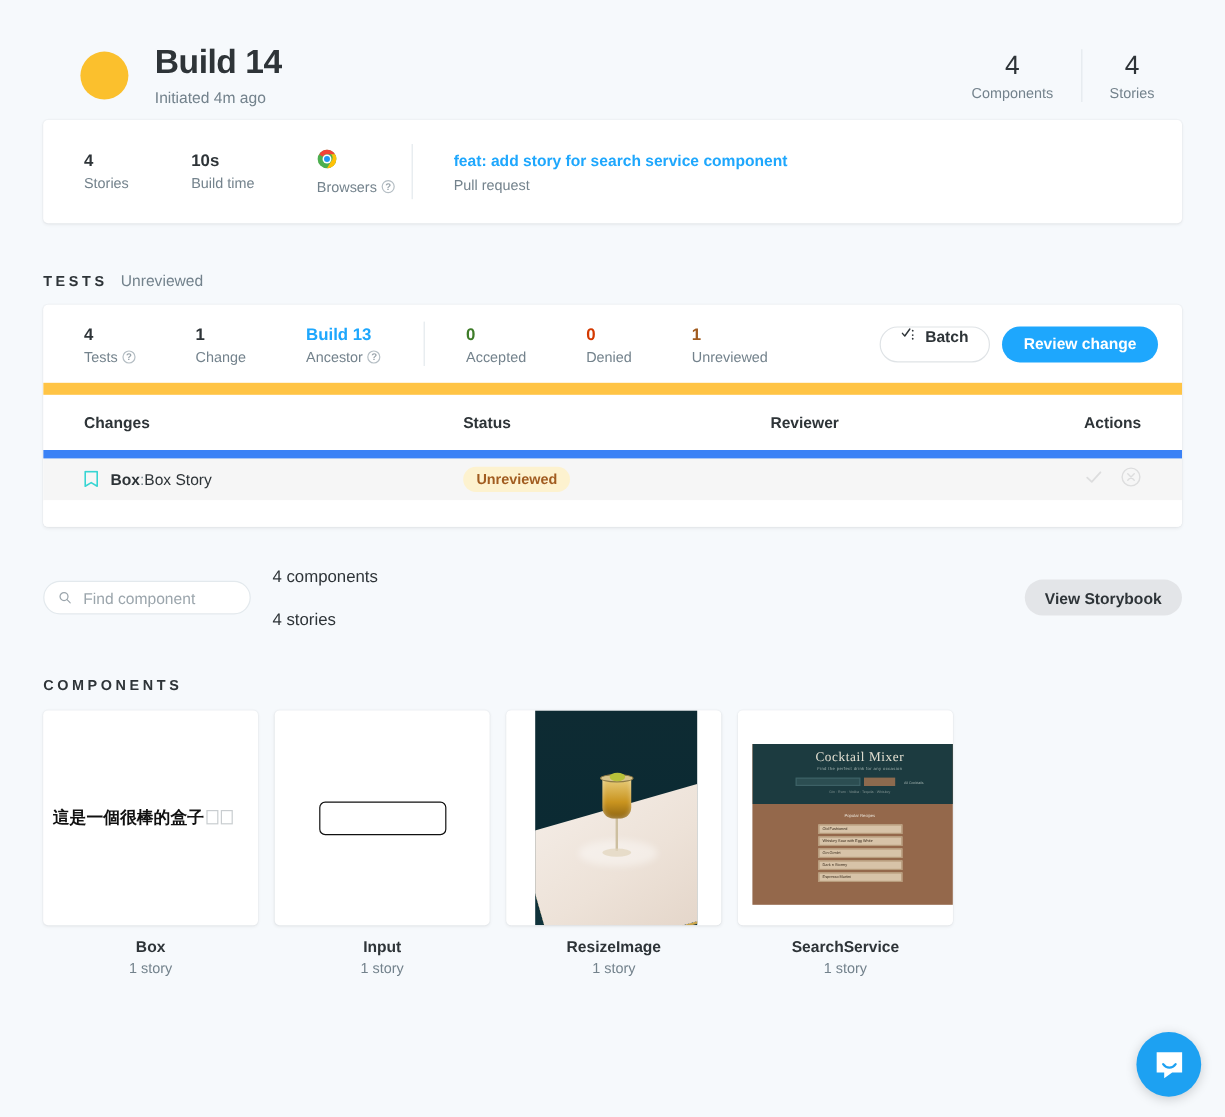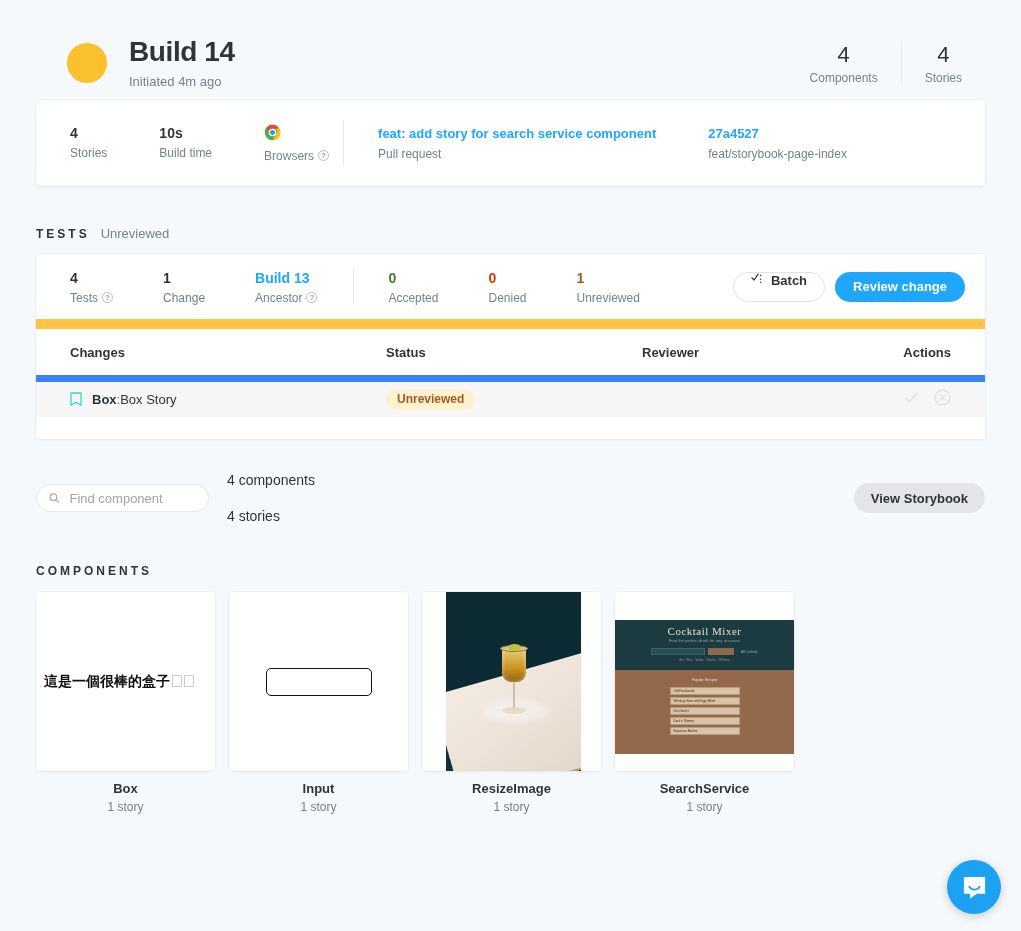--- a/index.html
+++ b/index.html
@@ -202,21 +202,21 @@
     position: absolute; left: 56px; top: 115px; width: 24px; height: 7px;
     border-radius: 50%; background: rgba(226,214,190,0.75);
   }
   .glass-shadow {
     position: absolute; left: 36px; top: 108px; width: 66px; height: 22px;
     border-radius: 50%; background: rgba(255,255,255,0.40); filter: blur(3px);
   }
 
   
   .ss-preview { width: 100%; height: 100%; background: #fff; position: relative; }
-  .ss-inner { position: absolute; left: 0; top: 28px; width: 179px; height: 134px; background: #94684B; overflow: hidden; }
+  .ss-inner { position: absolute; left: 12px; top: 28px; width: 179px; height: 134px; background: #94684B; overflow: hidden; }
   .ss-head { height: 50px; background: #1C3B40; padding-top: 5px; }
   .ss-title {
     text-align: center; color: #E4E0D2; font-family: "Liberation Serif", serif;
     font-size: 11px; letter-spacing: 0.5px;
   }
   .ss-tag { text-align: center; color: #9FB0AD; font-size: 3.5px; margin-top: 2px; letter-spacing: .3px; }
   .ss-searchrow { display: flex; justify-content: center; align-items: center; gap: 3px; margin-top: 5px; }
   .ss-input { width: 54px; height: 7px; background: #2C4E52; border: 1px solid #3D6166; }
   .ss-btn { width: 26px; height: 7px; background: #8C6A4E; }
   .ss-link { font-size: 3px; color: #9FB0AD; margin-left: 4px; }
@@ -290,24 +290,20 @@
           <span>Browsers</span>
           <span class="qmark">?</span>
         </div>
       </div>
     </div>
     <div class="info-divider"></div>
     <div class="info-right">
       <div class="info-col">
         <div class="info-link">feat: add story for search service component</div>
         <div class="info-sub">Pull request</div>
-      </div>
-      <div class="info-col">
-        <div class="info-link">27a4527</div>
-        <div class="info-sub">feat/storybook-page-index</div>
       </div>
     </div>
   </div>
 
   <div class="section-head">
     <span class="section-title">TESTS</span>
     <span class="section-note">Unreviewed</span>
   </div>
 
   <div class="card tests-card">

